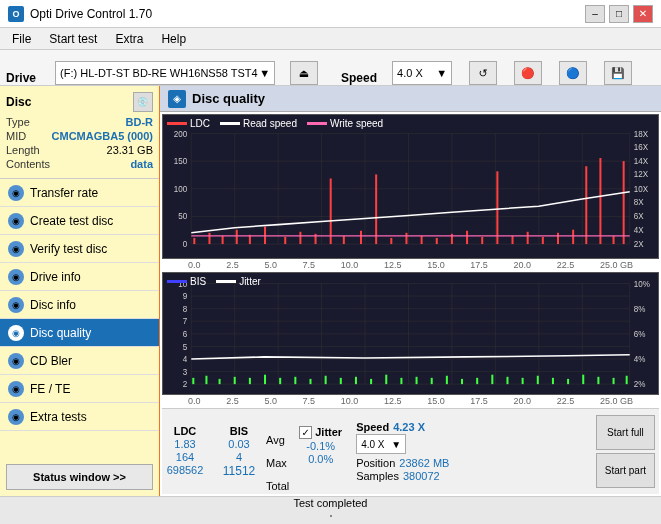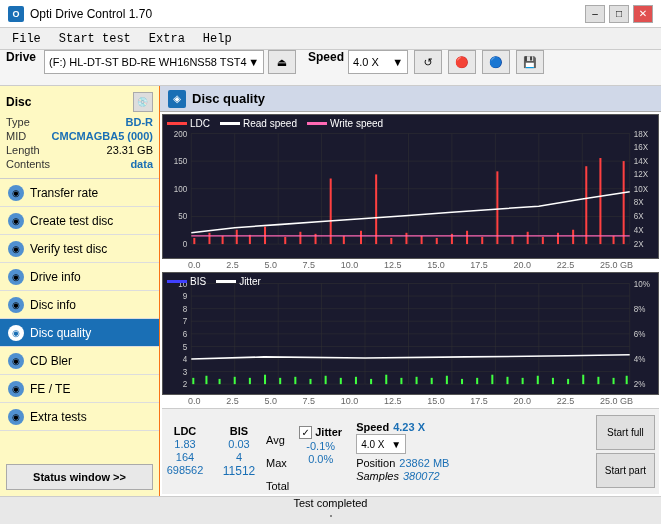--- a/index.html
+++ b/index.html
@@ -8,24 +8,24 @@
     
     .title-bar { background: #fff; height: 28px; display: flex; align-items: center; justify-content: space-between; padding: 0 8px; border-bottom: 1px solid #ccc; }
     .title-bar-left { display: flex; align-items: center; gap: 6px; font-size: 12px; font-weight: normal; }
     .title-bar-icon { width: 16px; height: 16px; background: #1a6fb5; border-radius: 2px; display: flex; align-items: center; justify-content: center; color: white; font-size: 9px; font-weight: bold; }
     .title-bar-controls { display: flex; gap: 4px; }
     .title-btn { width: 20px; height: 18px; background: #e0e0e0; border: 1px solid #aaa; display: flex; align-items: center; justify-content: center; cursor: pointer; font-size: 10px; }
     .title-btn.close { background: #e05050; color: white; }
 
     
     .menu-bar { background: #f0f0f0; height: 22px; display: flex; align-items: center; padding: 0 4px; border-bottom: 1px solid #ccc; gap: 2px; }
-    .menu-item { padding: 2px 8px; cursor: pointer; font-size: 12px; font-family: Liberation Mono, monospace; }
-
-    
-    .drive-toolbar { background: #f5f5f5; height: 36px; display: flex; align-items: flex-start; padding: 0 6px; border-bottom: 1px solid #ccc; gap: 4px; }
+    .menu-item { padding: 2px 8px; cursor: pointer; font-size: 12px; }
+
+    
+    .drive-toolbar { background: #f5f5f5; height: 36px; display: flex; align-items: flex-end; padding: 0 6px; border-bottom: 1px solid #ccc; gap: 15px; }
     .drive-label { font-size: 12px; font-weight: bold; margin-right: 4px; }
     .drive-dropdown { height: 24px; background: white; border: 1px solid #aaa; padding: 0 4px; font-size: 11px; width: 220px; display: flex; align-items: center; justify-content: space-between; cursor: pointer; }
     .drive-dropdown-text { font-size: 11px; }
     .eject-btn { width: 28px; height: 24px; background: #e8e8e8; border: 1px solid #aaa; display: flex; align-items: center; justify-content: center; cursor: pointer; }
     .speed-label { font-size: 12px; font-weight: bold; margin-left: 8px; }
     .speed-dropdown { height: 24px; background: white; border: 1px solid #aaa; padding: 0 4px; font-size: 11px; width: 60px; display: flex; align-items: center; justify-content: space-between; cursor: pointer; }
     .toolbar-btn { width: 28px; height: 24px; background: #e8e8e8; border: 1px solid #aaa; display: flex; align-items: center; justify-content: center; cursor: pointer; margin-left: 2px; }
 
     
     .main { display: flex; height: calc(524px - 28px - 22px - 36px - 28px); }
@@ -456,21 +456,21 @@
           <div style="display:flex;gap:4px;align-items:center;">
             <div style="height:20px;background:white;border:1px solid #aaa;padding:0 4px;font-size:10px;min-width:50px;display:flex;align-items:center;justify-content:space-between;cursor:pointer;">
               <span>4.0 X</span>
               <span>▼</span>
             </div>
           </div>
           <div style="display:flex;gap:4px;align-items:center;margin-top:2px;justify-content:center;">
             <span style="font-size:11px;">Position</span>
             <span style="color:#1a6fb5;font-size:11px;">23862 MB</span>
           </div>
-          <div style="display:flex;gap:4px;align-items:center;font-style:italic;">
+          <div style="display:flex;gap:4px;align-items:center;">
             <span style="font-size:11px;">Samples</span>
             <span style="color:#1a6fb5;font-size:11px;">380072</span>
           </div>
         </div>
 
         <div style="display:flex;flex-direction:column;gap:3px;margin-left:auto;">
           <button class="start-btn">Start full</button>
           <button class="start-btn">Start part</button>
         </div>
       </div>

